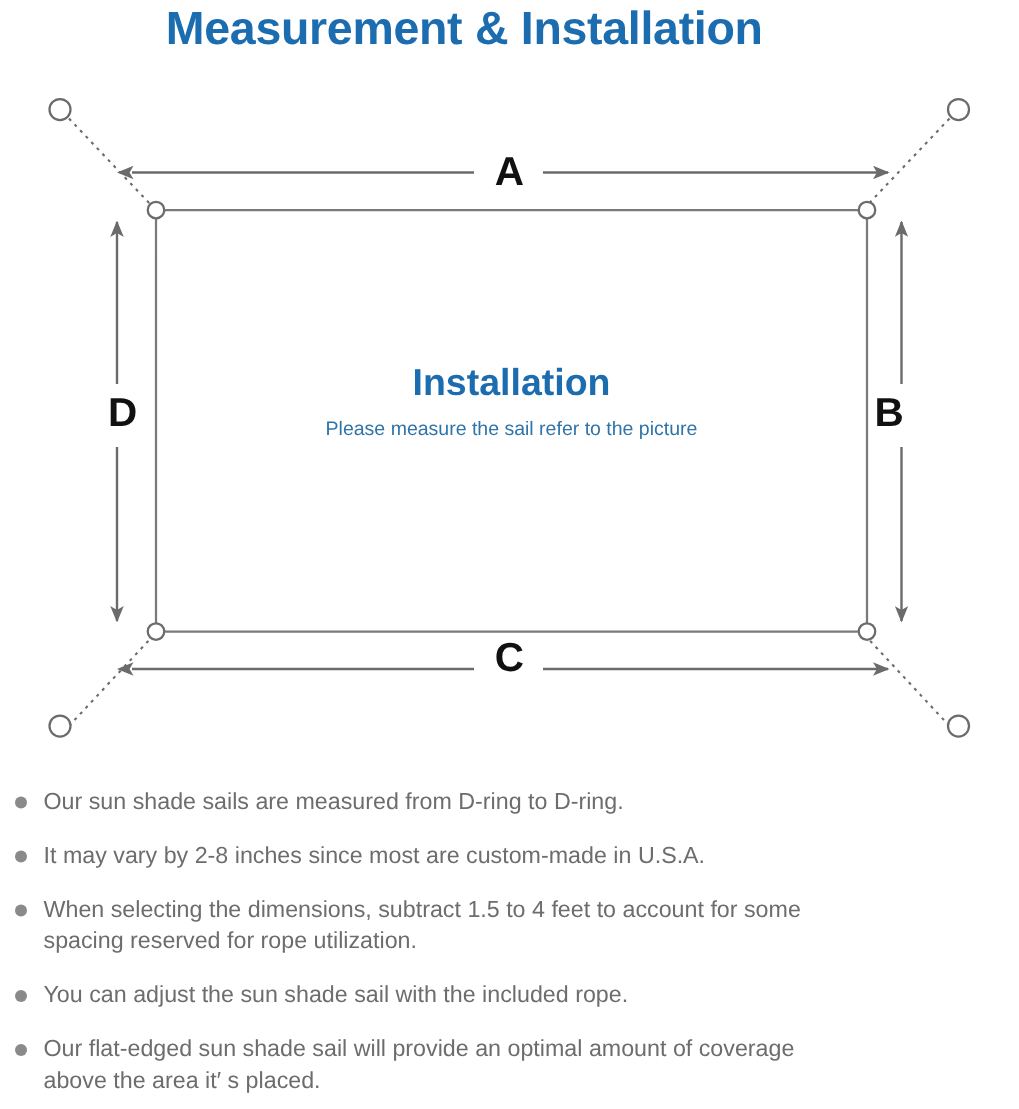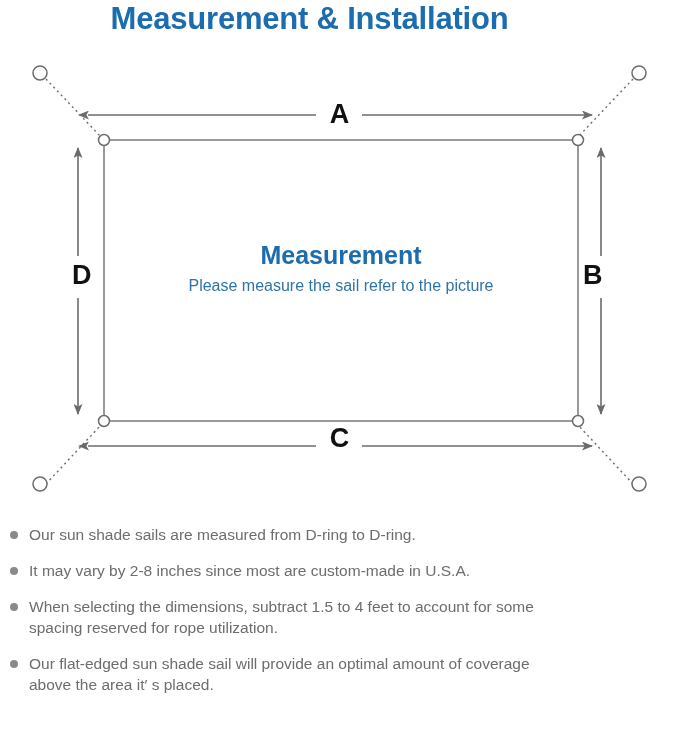--- a/index.html
+++ b/index.html
@@ -52,21 +52,21 @@
   }
   #sail-heading {
     top: 190px;
     font-size: 25px;
     font-weight: bold;
     color: #1c6cb0;
     line-height: 30px;
   }
   #sail-subtitle {
     top: 226px;
-    font-size: 16px;
+    font-size: 13px;
     font-weight: normal;
     color: #2f74a8;
     line-height: 20px;
   }
 
   
   .dim-label {
     position: absolute;
     font-size: 27px;
     font-weight: bold;
@@ -155,21 +155,21 @@
       <line x1="362" y1="396" x2="592" y2="396" marker-end="url(#arrow-end)"></line>
 
       <line x1="78" y1="206" x2="78" y2="98" marker-end="url(#arrow-end)"></line>
       <line x1="78" y1="248" x2="78" y2="364" marker-end="url(#arrow-end)"></line>
 
       <line x1="601" y1="206" x2="601" y2="98" marker-end="url(#arrow-end)"></line>
       <line x1="601" y1="248" x2="601" y2="364" marker-end="url(#arrow-end)"></line>
     </g>
   </svg>
 
-  <div class="sail-text" id="sail-heading">Measurement</div>
+  <div class="sail-text" id="sail-heading">Installation</div>
   <div class="sail-text" id="sail-subtitle">Please measure the sail refer to the picture</div>
 
   <div class="dim-label" id="dim-a">A</div>
   <div class="dim-label" id="dim-b">B</div>
   <div class="dim-label" id="dim-c">C</div>
   <div class="dim-label" id="dim-d">D</div>
 </div>
 
 <div id="notes">
 
@@ -181,19 +181,23 @@
   <div class="note-item">
     <span class="note-bullet"></span>
     <span class="note-text">It may vary by 2-8 inches since most are custom-made in U.S.A.</span>
   </div>
 
   <div class="note-item">
     <span class="note-bullet"></span>
     <span class="note-text">When selecting the dimensions, subtract 1.5 to 4 feet to account for some spacing reserved for rope utilization.</span>
   </div>
 
+  <div class="note-item">
+    <span class="note-bullet"></span>
+    <span class="note-text">You can adjust the sun shade sail with the included rope.</span>
+  </div>
 
   <div class="note-item">
     <span class="note-bullet"></span>
     <span class="note-text">Our flat-edged sun shade sail will provide an optimal amount of coverage above the area it′ s placed.</span>
   </div>
 
 </div>
 
 </body></html>

